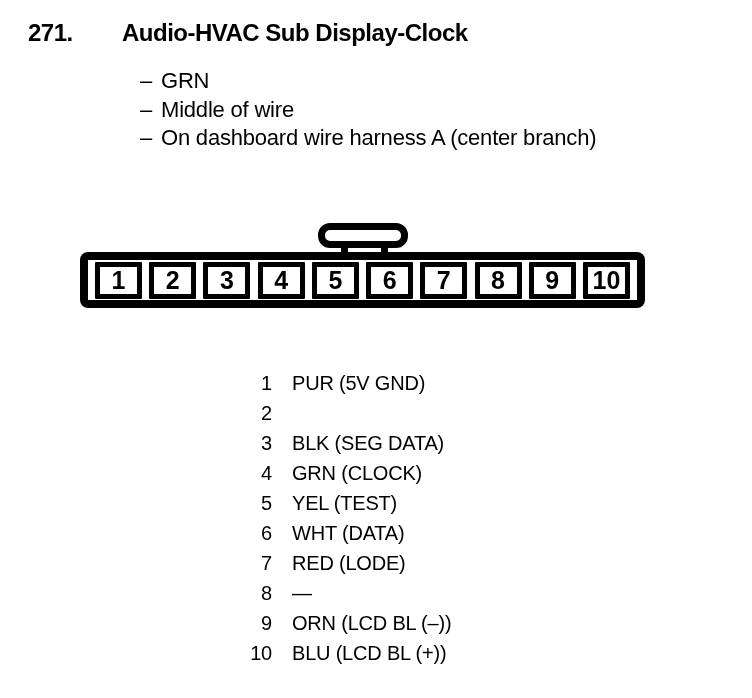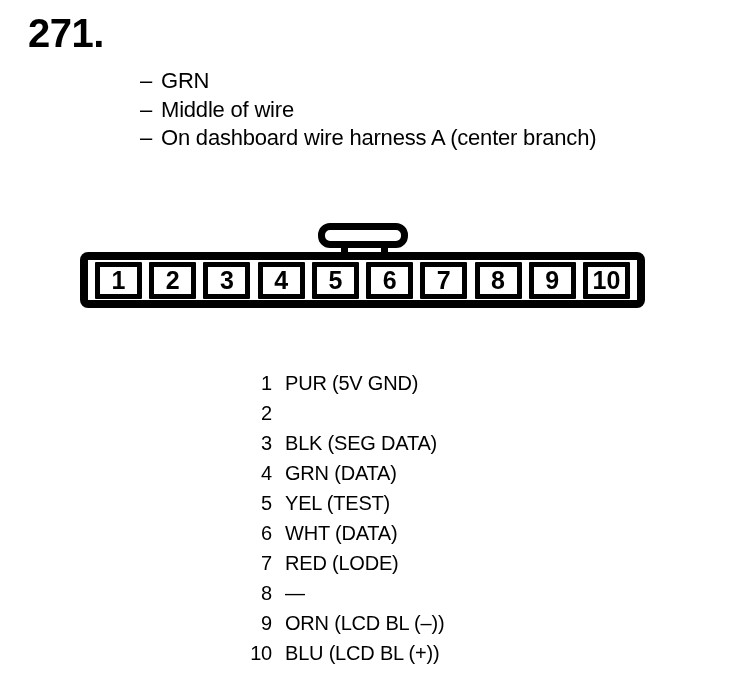--- a/index.html
+++ b/index.html
@@ -9,21 +9,21 @@
     color: #000000;
     font-family: "Liberation Sans", sans-serif;
     position: relative;
     overflow: hidden;
   }
 
   
   .heading {
     position: absolute; top: 12px; left: 28px;
     display: flex;
-    font-weight: bold; font-size: 40px; line-height: 42px;
+    font-weight: bold; font-size: 24px; line-height: 42px;
     letter-spacing: -0.5px;
     white-space: nowrap;
   }
   .fig-num { width: 94px; }
 
   
   .notes {
     position: absolute; left: 140px; top: 67px;
     font-size: 22px; line-height: 28.5px;
     letter-spacing: -0.2px;
@@ -59,29 +59,30 @@
   }
 
   
   .pinout {
     position: absolute; left: 245px; top: 368px;
     font-size: 20px; line-height: 30px;
     letter-spacing: -0.2px;
   }
   .prow { display: flex; white-space: nowrap; }
   .pnum { width: 27px; text-align: right; }
-  .plabel { margin-left: 13px; }
+  .plabel { margin-left: 20px; }
 </style>
 </head>
 <body>
 
 <div class="page">
 
   <div class="heading">
     <span class="fig-num">271.</span>
+    <span class="fig-title">Audio-HVAC Sub Display-Clock</span>
   </div>
 
   <div class="notes">
     <div class="note">
       <span class="dash">–</span>
       <span>GRN</span>
     </div>
     <div class="note">
       <span class="dash">–</span>
       <span>Middle of wire</span>
@@ -139,21 +140,21 @@
     </div>
     <div class="prow">
       <span class="pnum">2</span>
     </div>
     <div class="prow">
       <span class="pnum">3</span>
       <span class="plabel">BLK (SEG DATA)</span>
     </div>
     <div class="prow">
       <span class="pnum">4</span>
-      <span class="plabel">GRN (DATA)</span>
+      <span class="plabel">GRN (CLOCK)</span>
     </div>
     <div class="prow">
       <span class="pnum">5</span>
       <span class="plabel">YEL (TEST)</span>
     </div>
     <div class="prow">
       <span class="pnum">6</span>
       <span class="plabel">WHT (DATA)</span>
     </div>
     <div class="prow">

